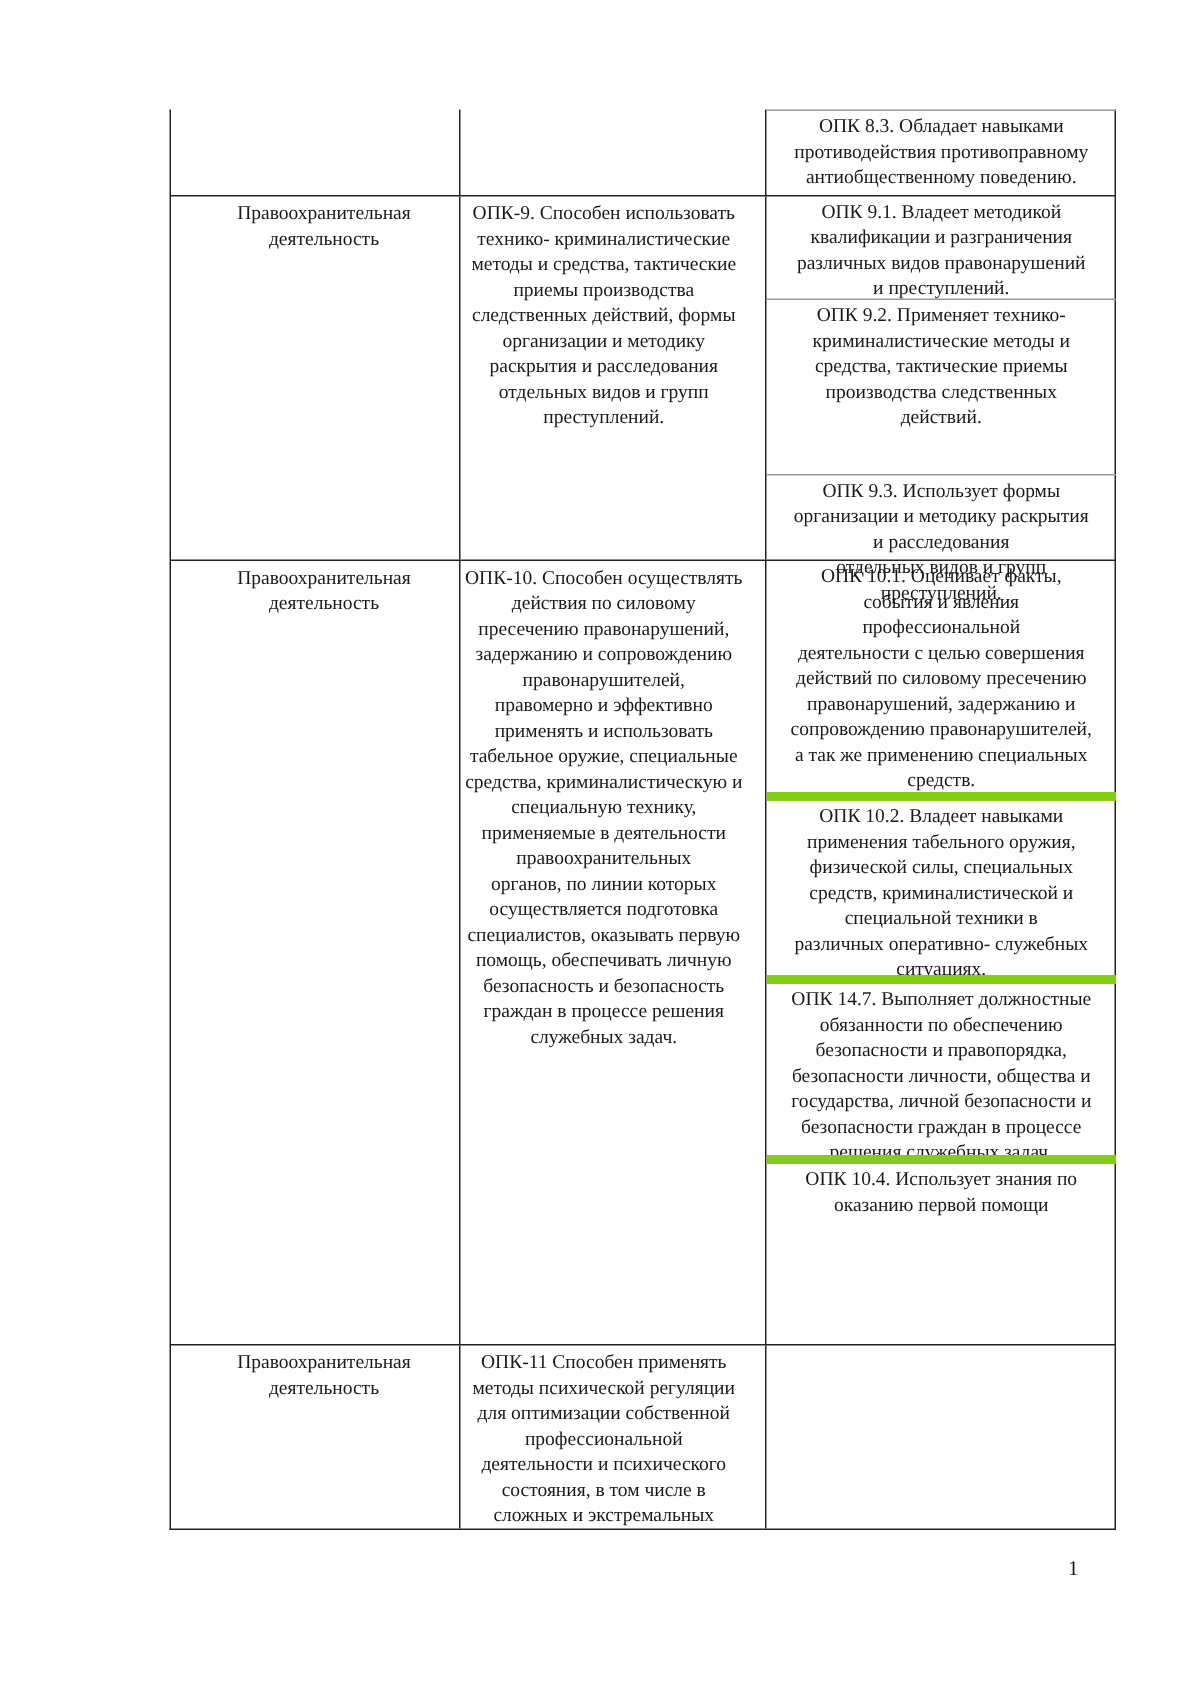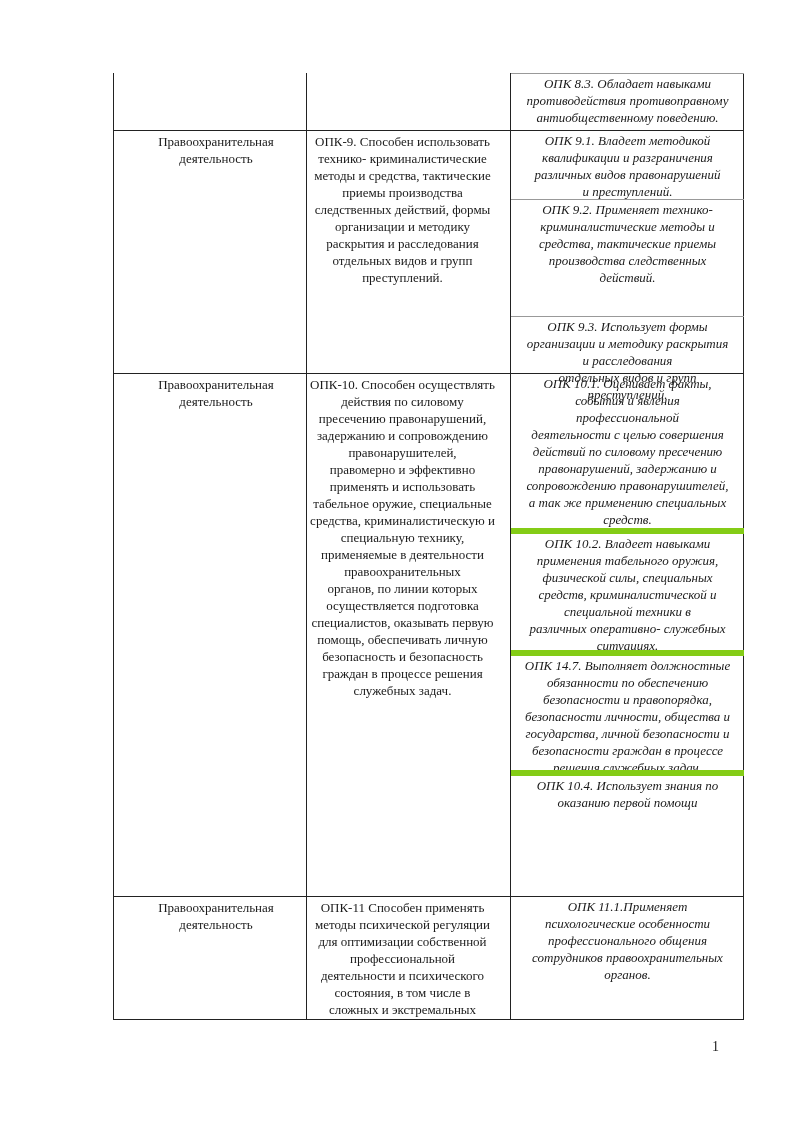--- a/index.html
+++ b/index.html
@@ -6,21 +6,21 @@
   body { width: 795px; height: 1124px; position: relative; overflow: hidden;
          font-family: "Liberation Serif", "DejaVu Serif", serif; color: #1a1a1a; }
   .page { position: absolute; left: 0; top: 0; width: 795px; height: 1124px; }
   .tbl { position: absolute; left: 113px; top: 73px; width: 631px; height: 947px;
          border-left: 1px solid #222; border-right: 1px solid #222; border-bottom: 1px solid #222; box-sizing: border-box; }
   .row { position: absolute; left: 0; width: 630px; box-sizing: border-box; }
   .row.bordered { border-top: 1px solid #222; }
   .c1, .c2, .c3 { position: absolute; top: 0; bottom: 0; box-sizing: border-box; }
   .c1 { left: 12px; width: 181px; border-right: 1px solid #222; }
   .c2 { left: 181px; width: 216px; border-right: 1px solid #222; }
-  .c3 { left: 397px; width: 233px; font-style: italic; }
+  .c3 { left: 397px; width: 233px; }
   .txt { font-size: 13px; line-height: 17px; text-align: center; padding: 2px 3px 0 3px; white-space: pre-line; }
   .sub { position: absolute; left: 0; right: 0; box-sizing: border-box; }
   .sub.light { border-top: 1px solid #999; }
   .sub.dark { border-top: 6px solid #84cc16; }
   .sub .txt { padding-top: 1px; }
   .pagenum { position: absolute; left: 712px; top: 1039px; font-size: 14px; }
 </style>
 </head>
 <body>
 
@@ -153,27 +153,18 @@
         </div>
       <div class="c2">
           <div class="txt">ОПК-11 Способен применять
 методы психической регуляции
 для оптимизации собственной
 профессиональной
 деятельности и психического
 состояния, в том числе  в
 сложных и экстремальных</div>
         </div>
-      <div class="c3">
-        <div class="sub" style="top:0; height:123px;">
-          <div class="txt">ОПК 11.1.Применяет
-психологические особенности
-профессионального общения
-сотрудников правоохранительных
-органов.</div>
-        </div>
-      </div>
     </div>
 
   </div>
 
   <div class="pagenum">1</div>
 </div>
 
 </body></html>

